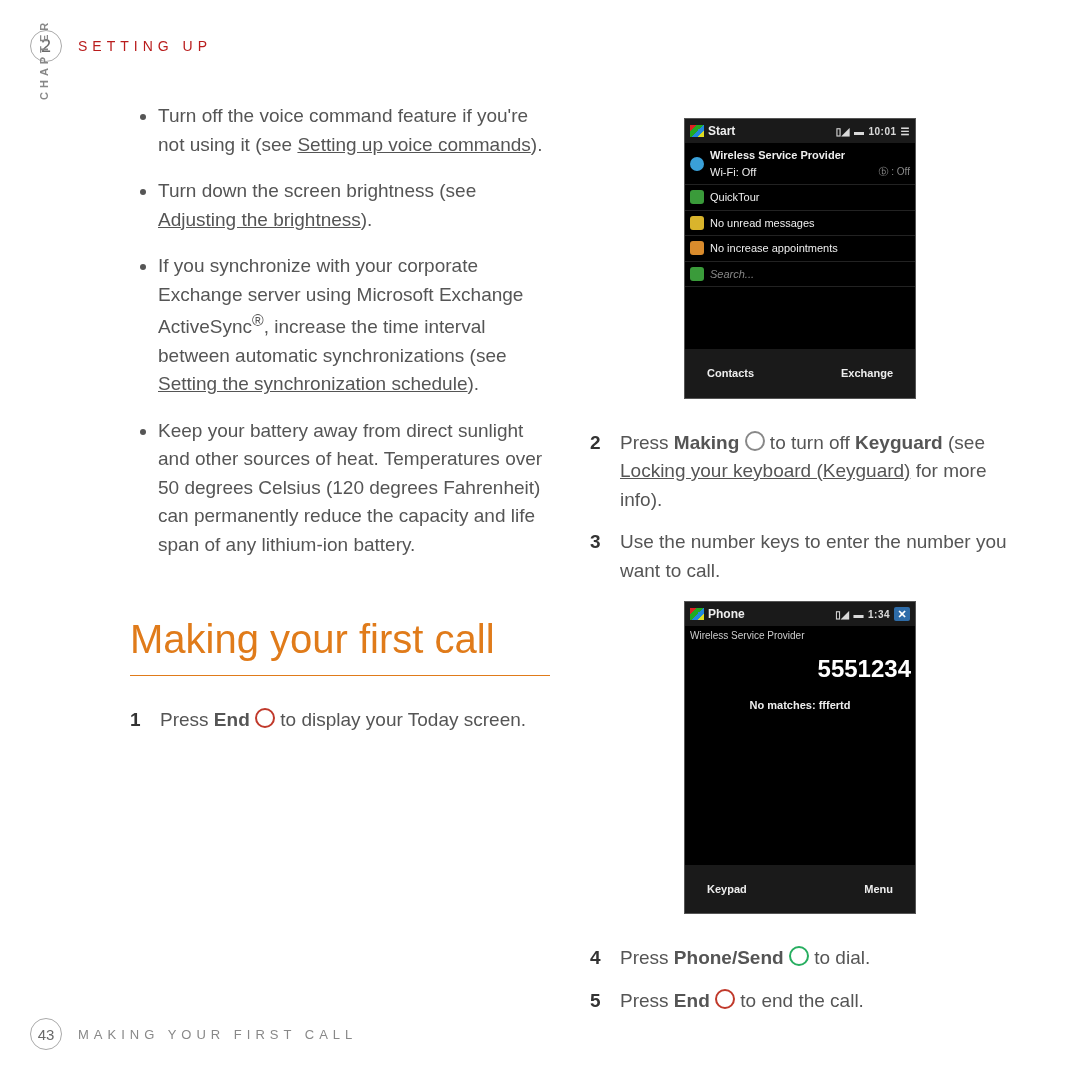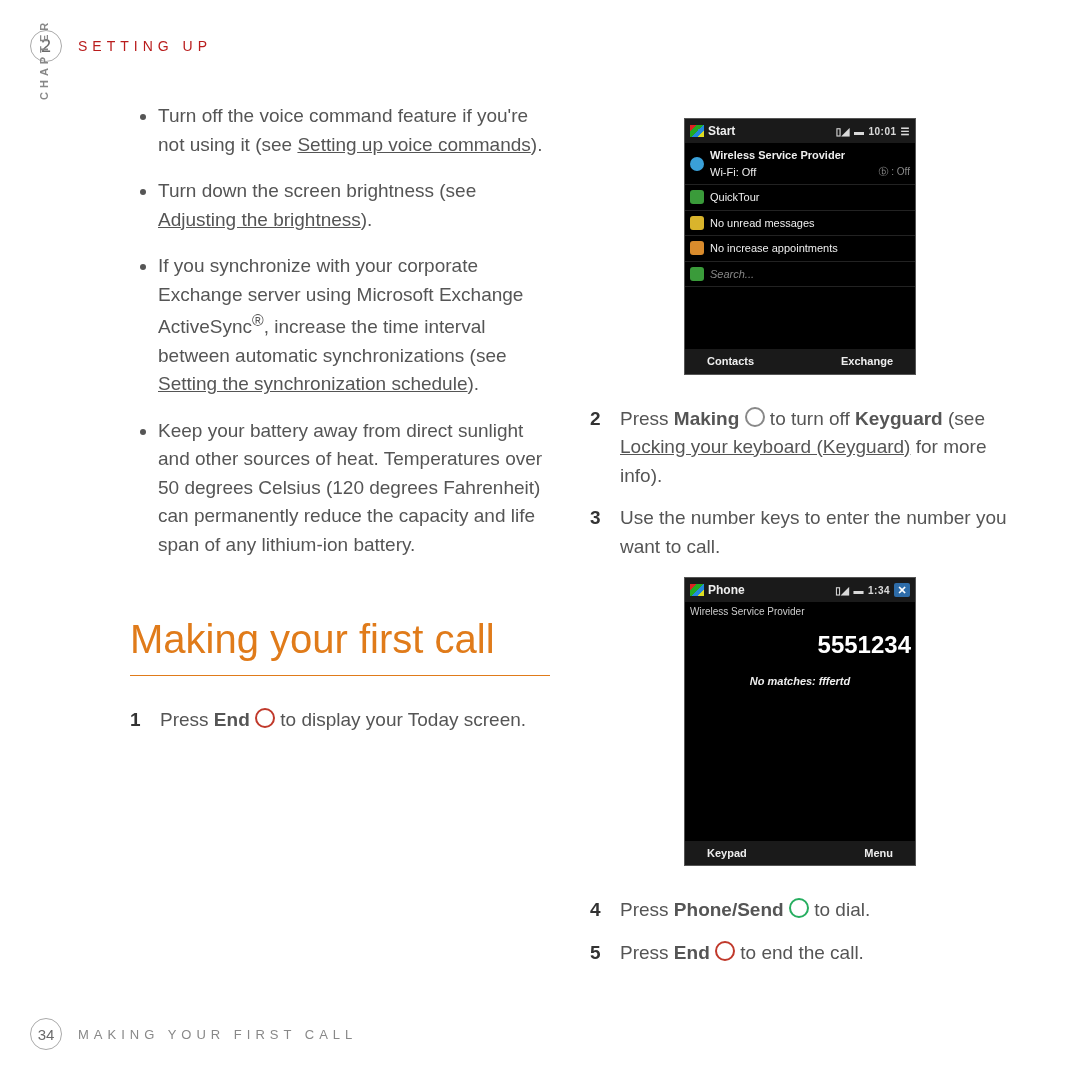--- a/index.html
+++ b/index.html
@@ -160,40 +160,39 @@
   }
   .device .row .ic.blue { background: #3aa0d8; border-radius: 50%; }
   .device .row .ic.orange { background: #d98b2c; }
   .device .row .ic.yellow { background: #d9b42c; }
   .device .row .ic.green { background: #3a9b3a; }
   .device .row .muted { color: #888; font-style: italic; }
   .device .row .bt { color: #888; font-size: 10px;}
   .device .softkeys {
     display: flex;
     justify-content: space-between;
-    padding: 4px 22px;
+    padding: 16px 22px;
     font-weight: bold;
     font-size: 11px;
     background: #1a1a1a;
     margin-top: 32px;
   }
   .device.today .body-pad { height: 30px; }
   .device.phone .big-num {
     text-align: right;
     font-size: 24px;
     font-weight: bold;
     color: #fff;
     padding: 6px 4px;
   }
   .device.phone .nomatch {
     text-align: center;
     font-weight: bold;
     font-size: 11px;
     padding: 4px 0 4px 0;
-    font-style: italic;
   }
   .device.phone .provider {
     padding: 2px 5px;
     font-size: 10px;
     color: #ccc;
   }
   .device.phone .close-x {
     width: 16px; height: 14px;
     background: #2e6ca8;
     color: #fff;
@@ -365,18 +364,18 @@
           <span>Press </span><span class="bold">End</span>
           <span class="circle-icon circle-red"></span><span> to end the call.</span>
         </span>
       </div>
 
     </div>
   </div>
 
   <div class="page-footer">
     <div class="pn">
-      <span>34</span>
+      <span>43</span>
     </div>
     <div class="ft">MAKING YOUR FIRST CALL</div>
   </div>
 
 </div>
 
 </body></html>

